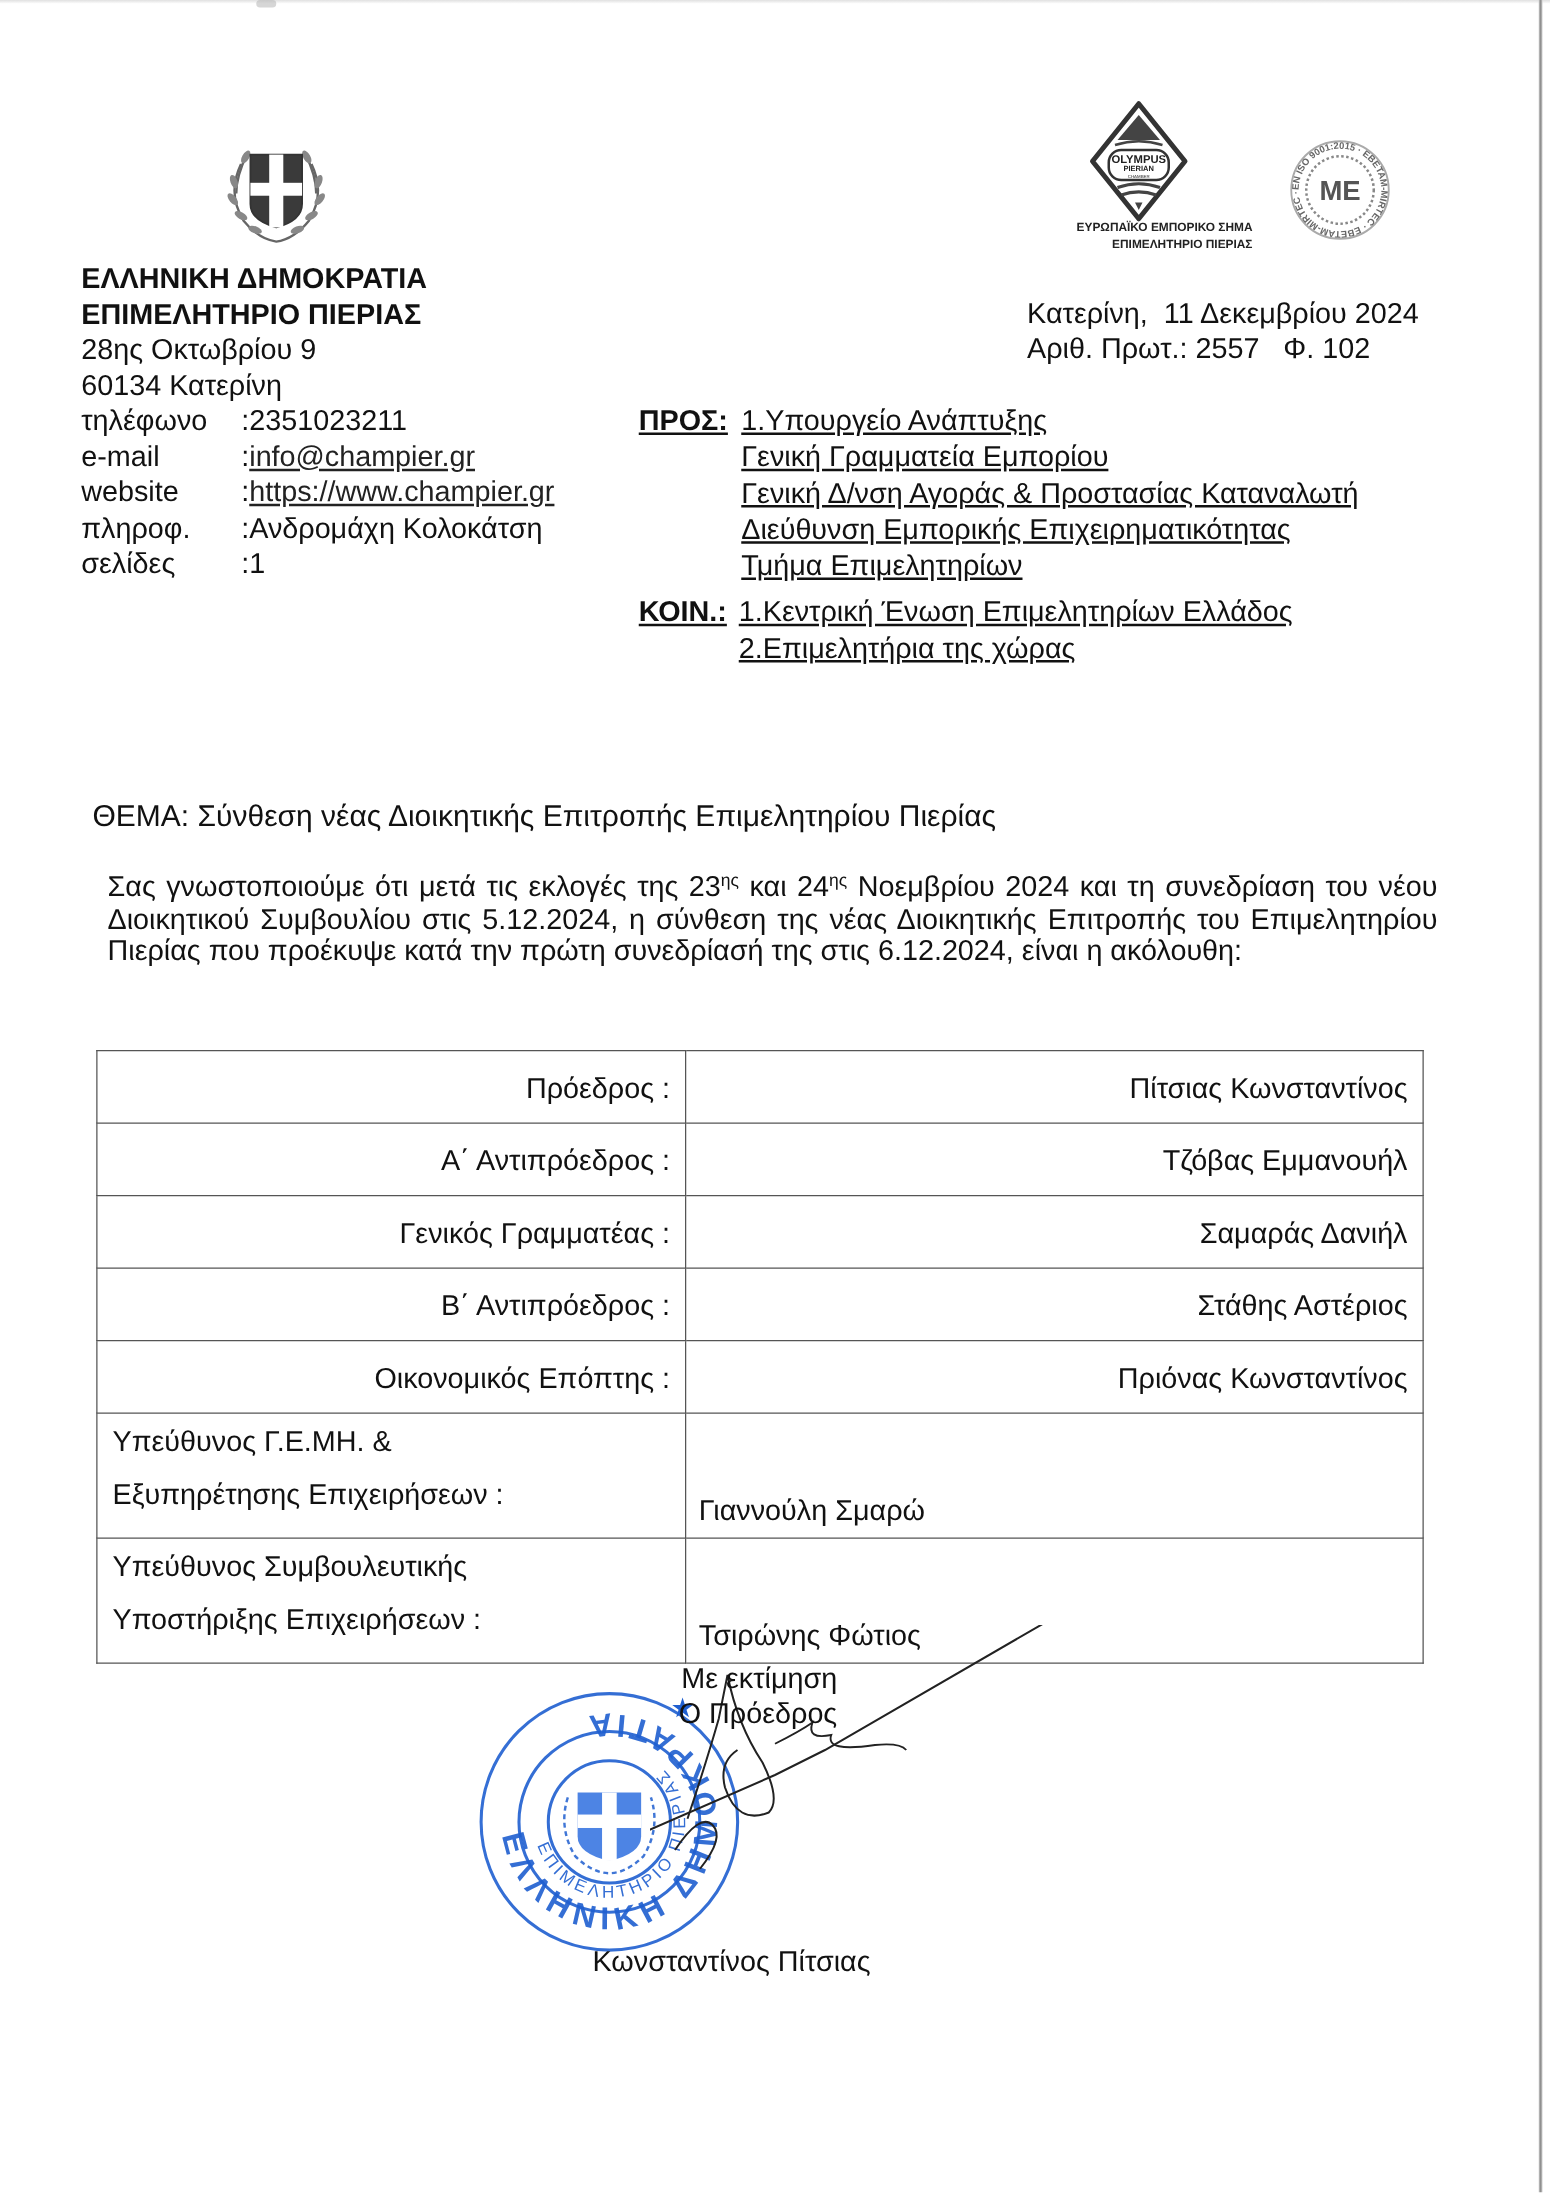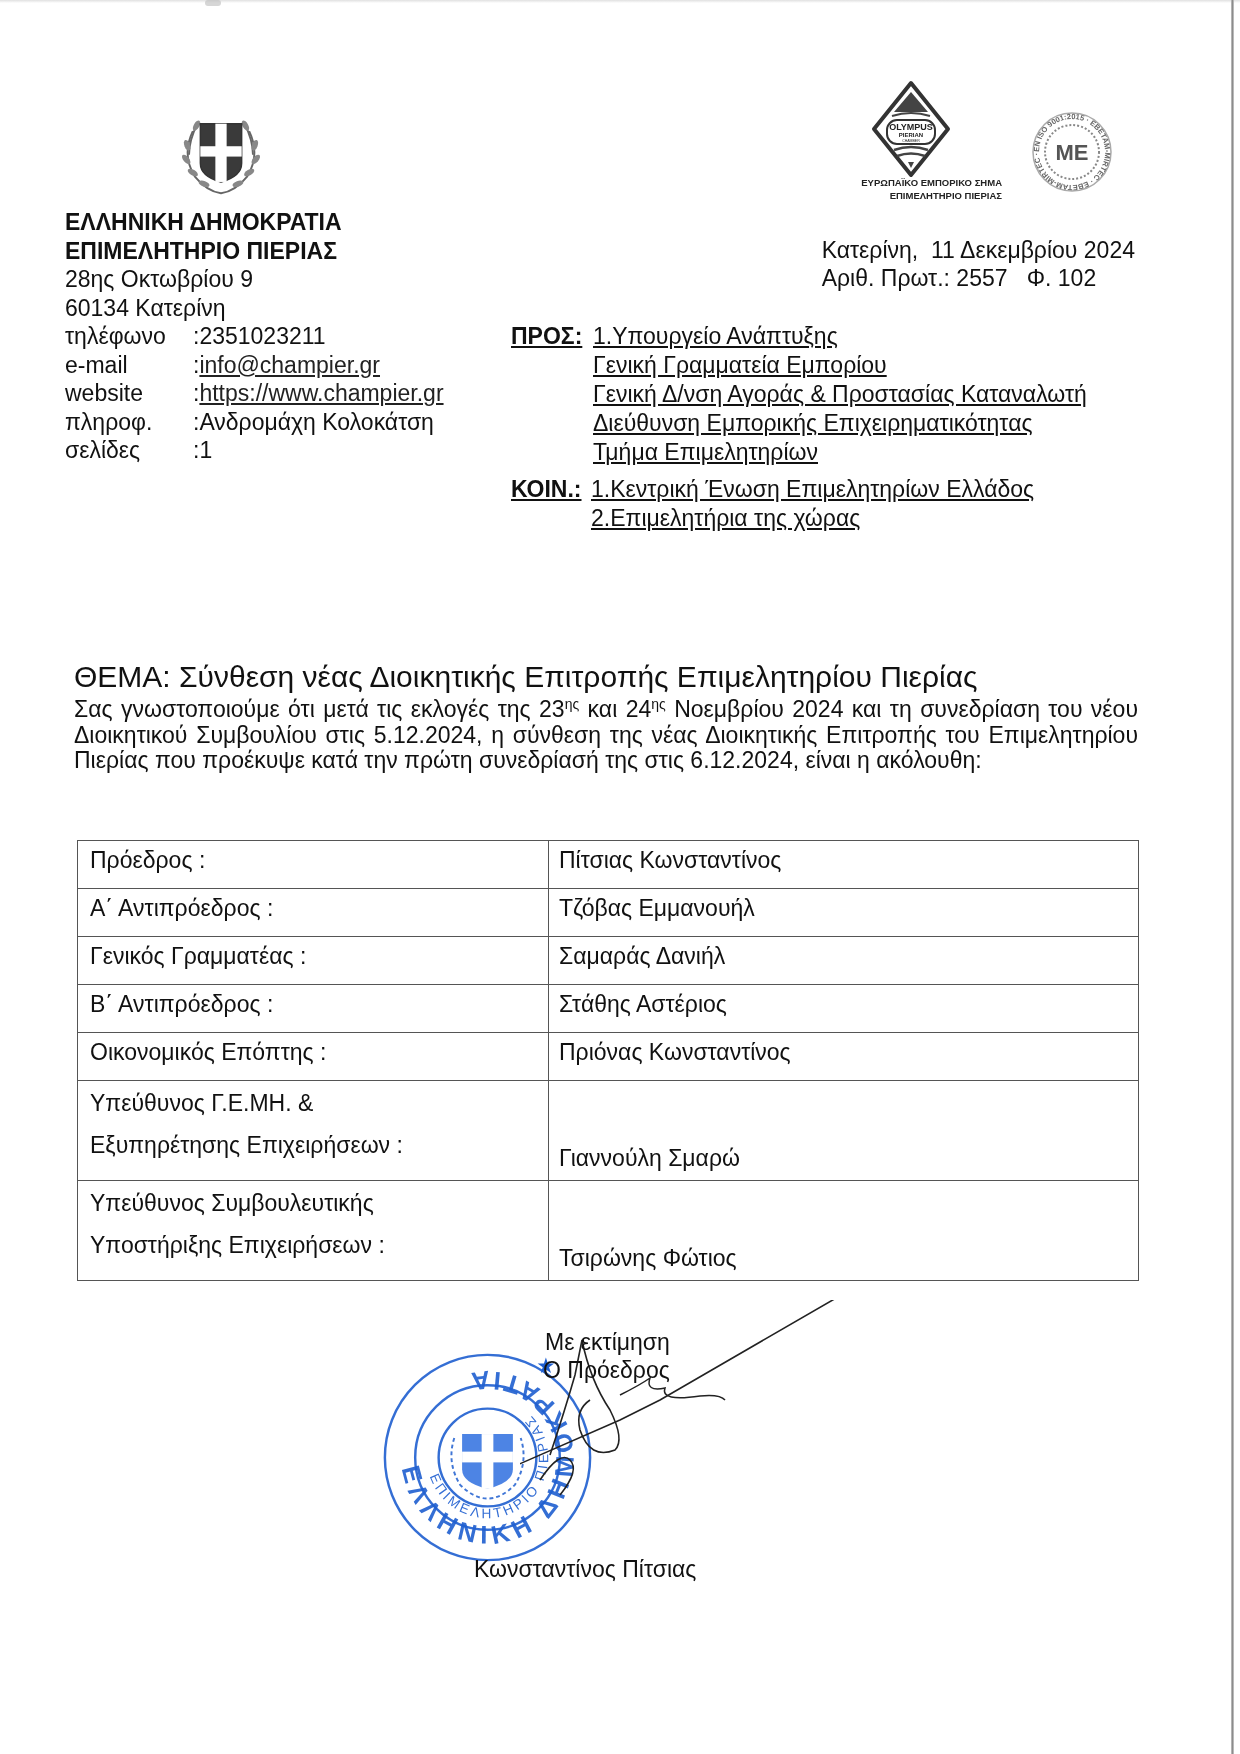--- a/index.html
+++ b/index.html
@@ -27,29 +27,29 @@
 
     .date-block { position: absolute; right: 105px; top: 236px; text-align: left; font-size: 23px; line-height: 28px; }
 
     .recipients { position: absolute; left: 511px; top: 322px; font-size: 23px; line-height: 29px; text-decoration: underline; }
     .rcp-group { display: flex; }
     .rcp-label { font-weight: bold; width: 82px; }
     .rcp-lines div { white-space: nowrap; }
     .koin { margin-top: 8px; }
     .koin .rcp-label { width: 80px; }
 
-    .subject { position: absolute; left: 74px; top: 640px; font-size: 30px; margin-top: 20px; }
-    .body-text { position: absolute; left: 74px; top: 697px; width: 1064px; font-size: 23px; line-height: 25.5px; text-align: justify; }
+    .subject { position: absolute; left: 74px; top: 640px; font-size: 24px; }
+    .body-text { position: absolute; left: 86px; top: 697px; width: 1064px; font-size: 23px; line-height: 25.5px; text-align: justify; }
     .body-text sup { font-size: 14px; vertical-align: 8px; line-height: 0; }
 
     table.committee { position: absolute; left: 77px; top: 840px; width: 1062px; border-collapse: collapse; font-size: 23px; }
     table.committee td { border: 1.5px solid #555; padding: 0 12px; vertical-align: top; height: 41px; }
     table.committee td.role { width: 446px; }
     table.committee td.name { padding-left: 10px; }
-    table.committee tr.single td { padding-top: 6px; }
+    table.committee tr.single td { padding-top: 16px; text-align: right; }
     table.committee tr.double td { height: 85px; padding-top: 6px; }
     table.committee tr.double td.role div:first-child { line-height: 32px; }
     table.committee tr.double td.role div:last-child { line-height: 52px; }
     table.committee tr.double td.name { vertical-align: bottom; padding-bottom: 8px; }
 
     .closing { position: absolute; left: 543px; top: 1328px; font-size: 23px; line-height: 28px; text-align: right; }
     .signer { position: absolute; left: 474px; top: 1556px; font-size: 23px; }
     .stamp { position: absolute; left: 380px; top: 1350px; width: 215px; height: 215px; }
     .signature { position: absolute; left: 520px; top: 1300px; width: 330px; height: 280px; }
   </style>

